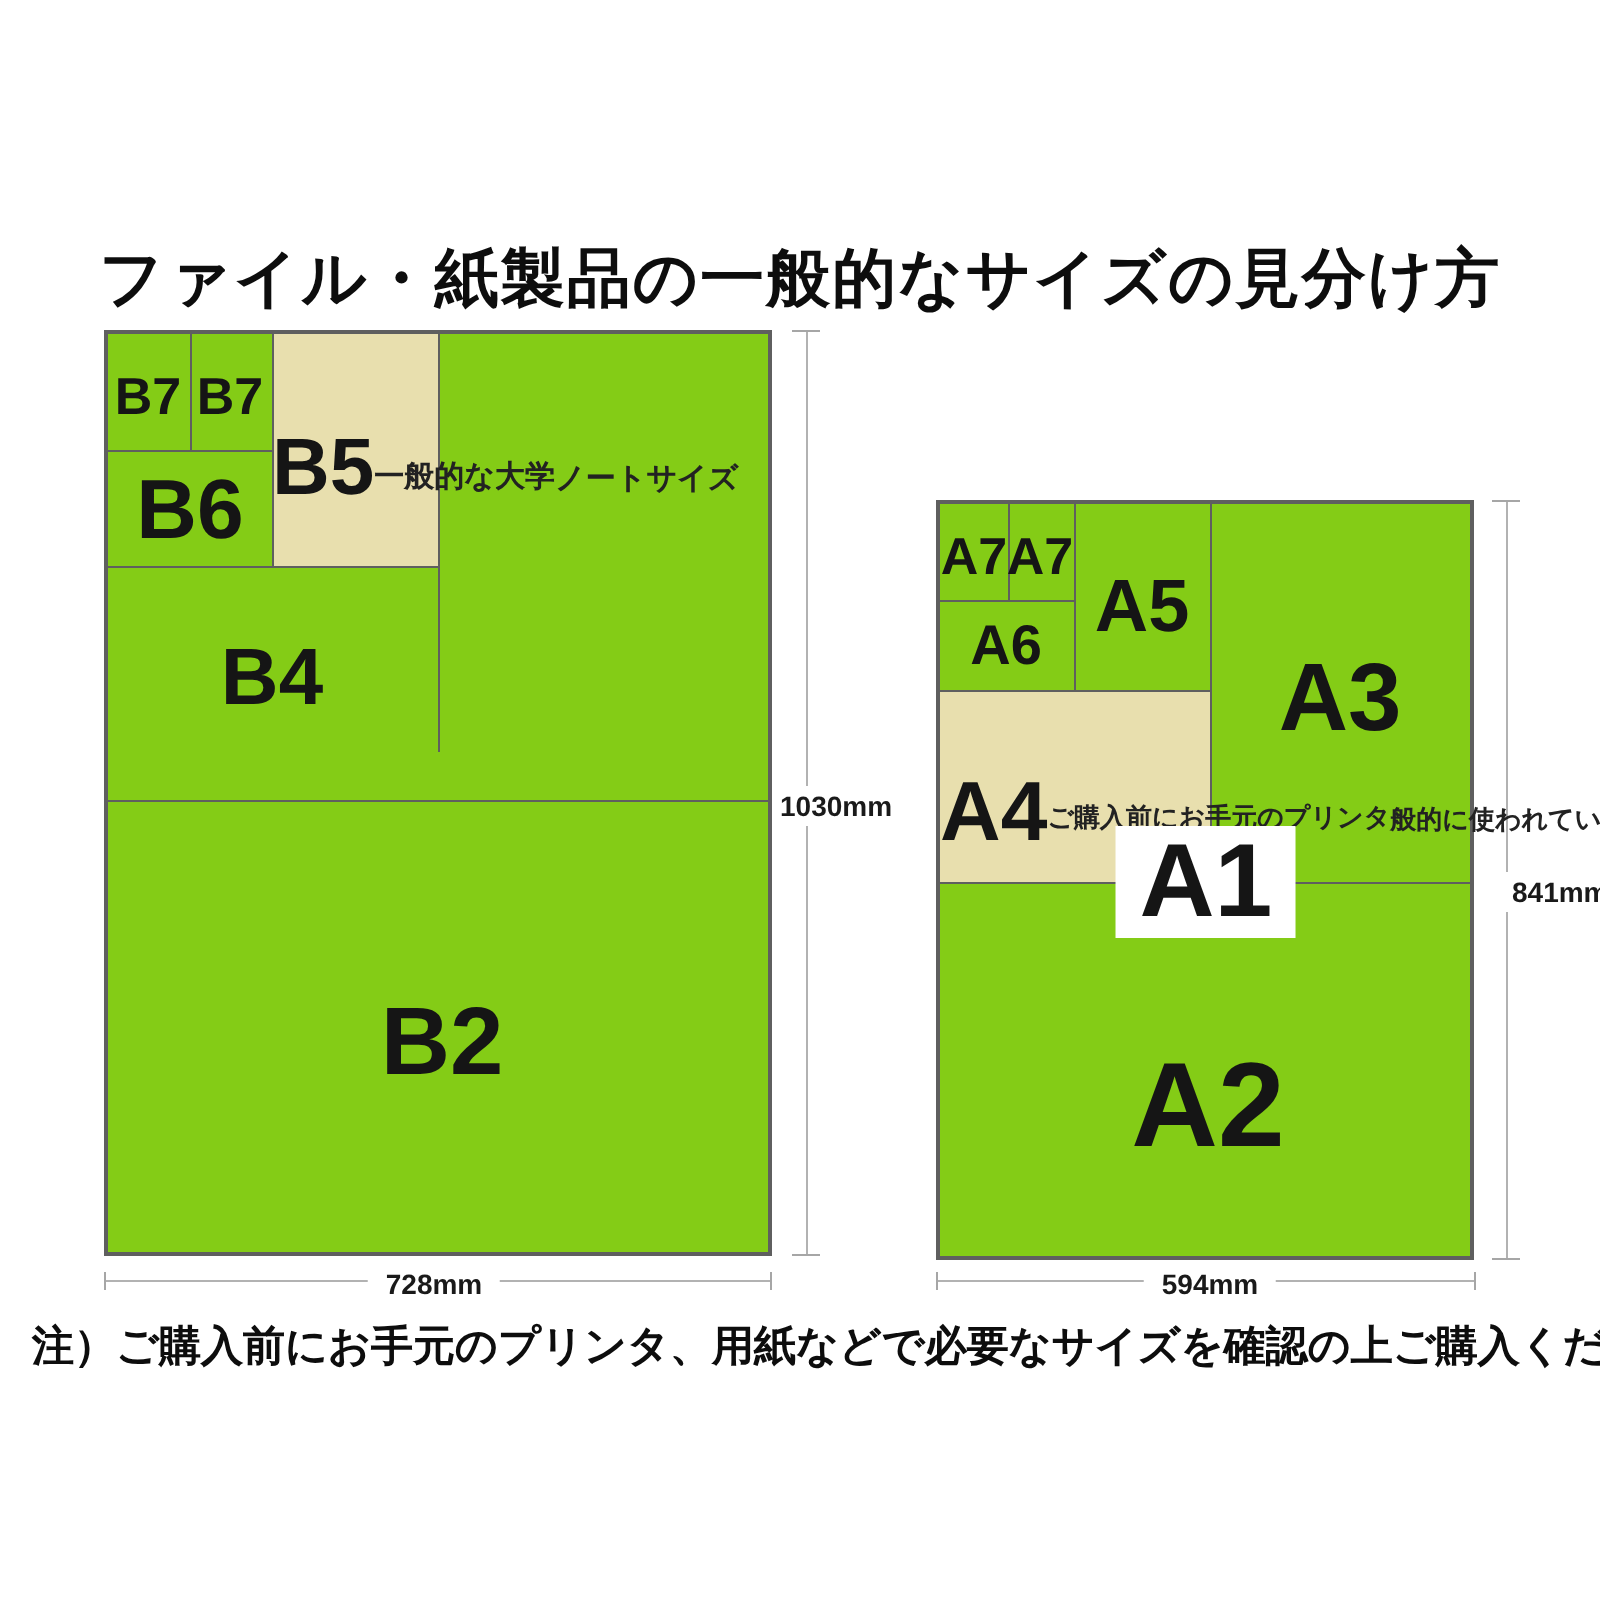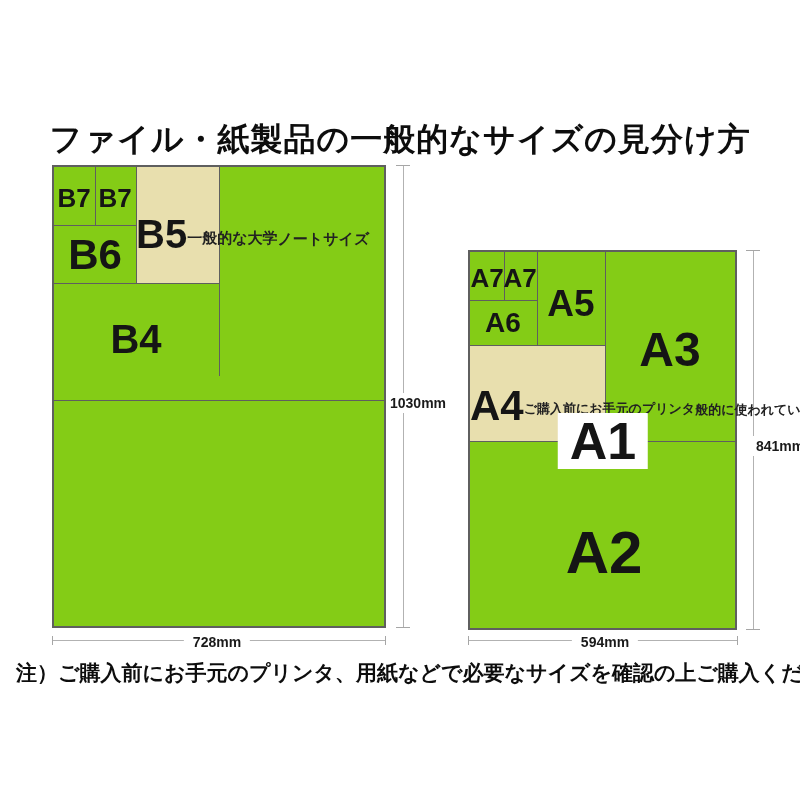--- a/index.html
+++ b/index.html
@@ -56,20 +56,21 @@
   <div class="line" style="left:82px;top:0;width:1px;height:116px;"></div>
   <div class="line" style="left:0;top:58px;width:82px;height:1px;"></div>
   <div class="line" style="left:0;top:116px;width:166px;height:1px;"></div>
   <div class="line" style="left:165px;top:0;width:1px;height:209px;"></div>
   <div class="line" style="left:0;top:233px;width:330px;height:1px;"></div>
 
   <div class="cell-label" style="left:20px;top:31px;font-size:26px;">B7</div>
   <div class="cell-label" style="left:61px;top:31px;font-size:26px;">B7</div>
   <div class="cell-label" style="left:41px;top:88px;font-size:42px;">B6</div>
   <div class="cell-label" style="left:82px;top:172px;font-size:40px;">B4</div>
+  <div class="cell-label" style="left:167px;top:355px;font-size:48px;">B2</div>
 
   <div class="hl-group" style="left:82px;top:0;width:84px;height:117px;padding-top:17px;box-sizing:border-box;">
     <div class="hl-big" style="font-size:40px;">B5</div>
     <div class="hl-small" style="font-size:15px;margin-top:9px;">一般的な大学</div>
     <div class="hl-small" style="font-size:15px;margin-top:11px;">ノートサイズ</div>
   </div>
 </div>
 
 <div class="measure" style="left:403px;top:165px;width:1px;height:463px;"></div>
 <div class="measure-cap" style="left:396px;top:165px;width:14px;height:1px;"></div>

